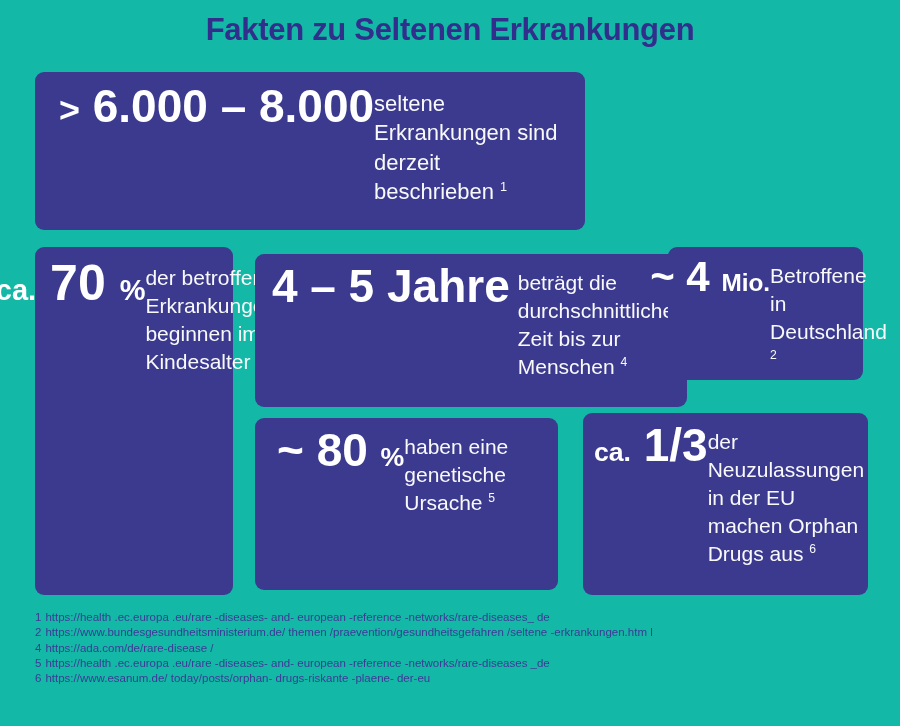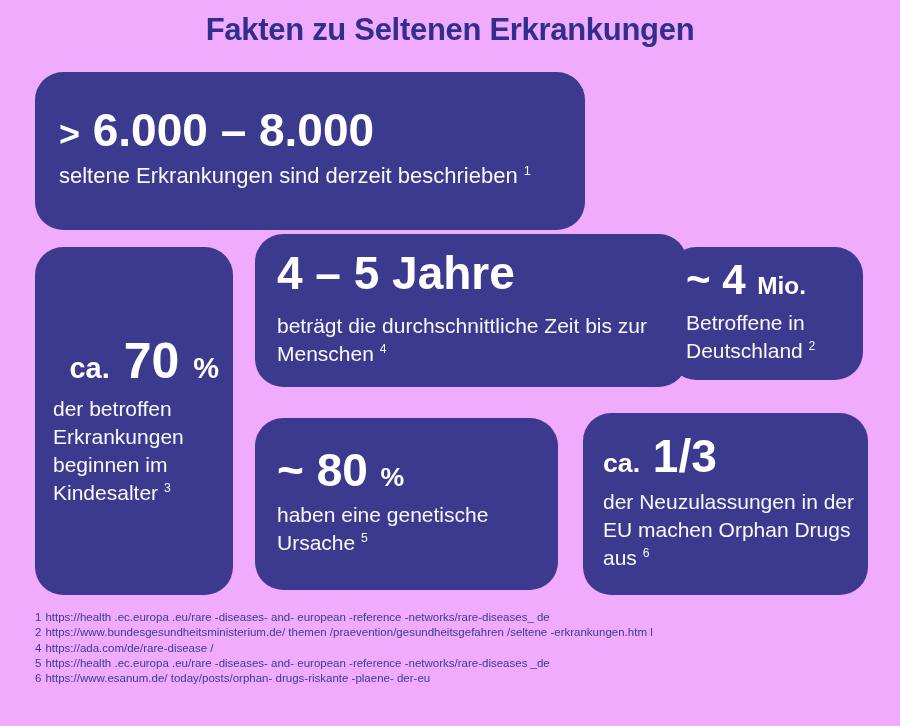--- a/index.html
+++ b/index.html
@@ -4,36 +4,36 @@
 <style>
   :root{
     --box-bg:#3b3a8e;
     --title-color:#312e8c;
     --footnote-color:#3c3a96;
   }
   html,body{margin:0;padding:0;background:#ffffff;}
   .stage{
     position:relative;
     width:900px;height:726px;
-    background:#f0abfc;
+    background:#14b8a6;
     font-family:"Liberation Sans", sans-serif;
     overflow:hidden;
   }
   .title{
     position:absolute;left:0;top:12px;width:900px;
     margin:0;text-align:center;
     font-size:31px;font-weight:800;letter-spacing:-0.3px;
     color:var(--title-color);
   }
   .card{
     position:absolute;
     background:var(--box-bg);
-    border-radius:28px;
+    border-radius:9px;
     color:#ffffff;
-    display:flex;flex-direction:column;justify-content:center;
+    display:flex;justify-content:center;
     box-sizing:border-box;
   }
   .headline{
     font-weight:800;color:#ffffff;line-height:1.05;
     white-space:nowrap;
   }
   .pre{font-size:.78em;font-weight:800;}
   .lead{font-size:.58em;font-weight:700;}
   .suf{font-size:.58em;font-weight:700;}
   .desc{
@@ -43,21 +43,21 @@
   }
   .desc sup{font-size:.58em;}
   
   .card-a{left:35px;top:72px;width:550px;height:158px;padding:10px 24px 16px 24px;}
   .card-a .headline{font-size:46px;}
   .card-a .desc{font-size:22px;}
   .card-b{left:605px;top:72px;width:263px;height:158px;padding:8px 16px 12px 18px;}
   .card-b .headline{font-size:42px;}
   .card-c{left:35px;top:247px;width:198px;height:348px;padding:10px 14px 10px 18px;}
   .card-c .headline{font-size:50px;text-align:right;}
-  .card-d{left:255px;top:234px;width:432px;height:153px;padding:8px 18px 12px 22px;gap:8px;}
+  .card-d{left:255px;top:254px;width:432px;height:153px;padding:8px 18px 12px 22px;gap:8px;}
   .card-d .headline{font-size:46px;}
   .card-e{left:668px;top:247px;width:195px;height:133px;padding:8px 12px 12px 18px;}
   .card-e .headline{font-size:42px;}
   .card-f{left:255px;top:418px;width:303px;height:172px;padding:8px 16px 13px 22px;}
   .card-f .headline{font-size:46px;}
   .card-g{left:583px;top:413px;width:285px;height:182px;padding:8px 13px 12px 20px;}
   .card-g .headline{font-size:46px;}
   
   .footnotes{
     position:absolute;left:35px;top:610px;width:840px;

